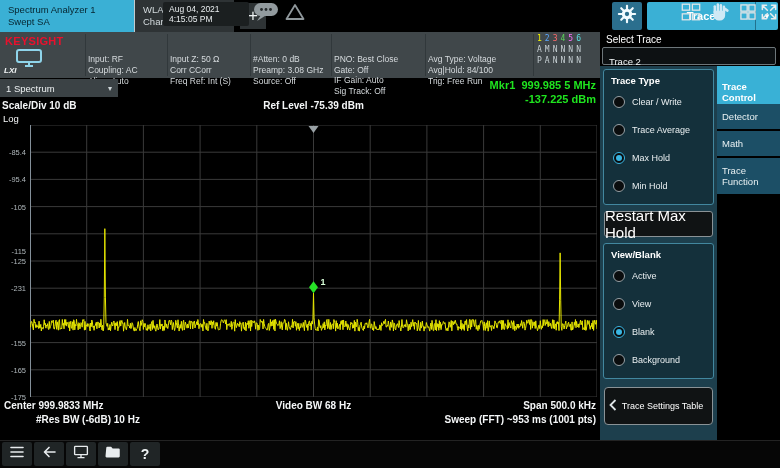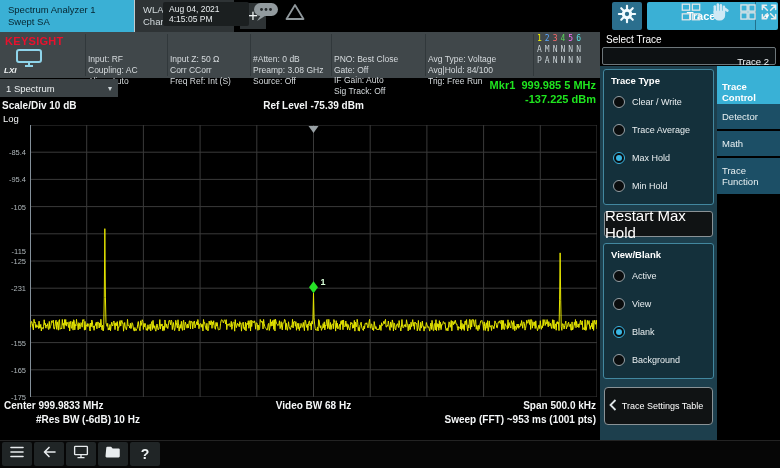--- a/index.html
+++ b/index.html
@@ -44,21 +44,21 @@
   #trace-svg{position:absolute;left:30px;top:125px;background:#000;}
   .ann{font-size:10px;font-weight:bold;color:#f4f6f7;white-space:nowrap;}
   .bl1{left:4px;top:400px;} .bc1{left:30px;top:400px;width:567px;text-align:center;}
   .br1{left:260px;top:400px;width:336px;text-align:right;}
   .bl2{left:4px;top:414px;margin-left:32px;} .br2{left:260px;top:414px;width:336px;text-align:right;}
 
   
   .rpanel{left:600px;top:32px;width:180px;height:408px;background:#000;}
   .sel-trace-lbl{left:6px;top:2px;font-size:10px;color:#fff;}
   .dd{left:2px;top:15px;width:174px;height:17px;background:#0d1113;border:1px solid #6d767a;border-radius:2px;
-      color:#f0f4f5;font-size:9.5px;display:flex;align-items:flex-end;padding:8px 6px;flex-direction:column;}
+      color:#f0f4f5;font-size:9.5px;display:flex;align-items:flex-start;padding:8px 6px;flex-direction:column;}
   .dd .arrow{margin-left:auto;font-size:8px;color:#cfd6d9;}
   .menu-col{left:0;top:34px;width:117px;min-height:374px;background:#1d3f4d;padding:1px;}
   .grp{background:#14303b;border:1px solid #42879f;border-radius:3px;margin:2px;padding:2px 3px 4px;}
   .grp-title{font-size:9.5px;color:#fff;margin:3px 0 2px 4px;font-weight:bold;}
   .radio-row{height:28px;display:flex;align-items:center;gap:7px;padding-left:6px;}
   .radio{width:10px;height:10px;border:1.5px solid #97a1a6;border-radius:50%;background:#0a0c0d;position:relative;flex:none;}
   .radio.sel{border-color:#3ab6e3;}
   .radio.sel::after{content:"";position:absolute;inset:2px;border-radius:50%;background:#3ab6e3;}
   .radio-lbl{font-size:9px;color:#e9eef0;}
   .menu-btn{height:24px;margin:6px 3px;background:#101314;border:1px solid #8a9296;border-radius:3px;

